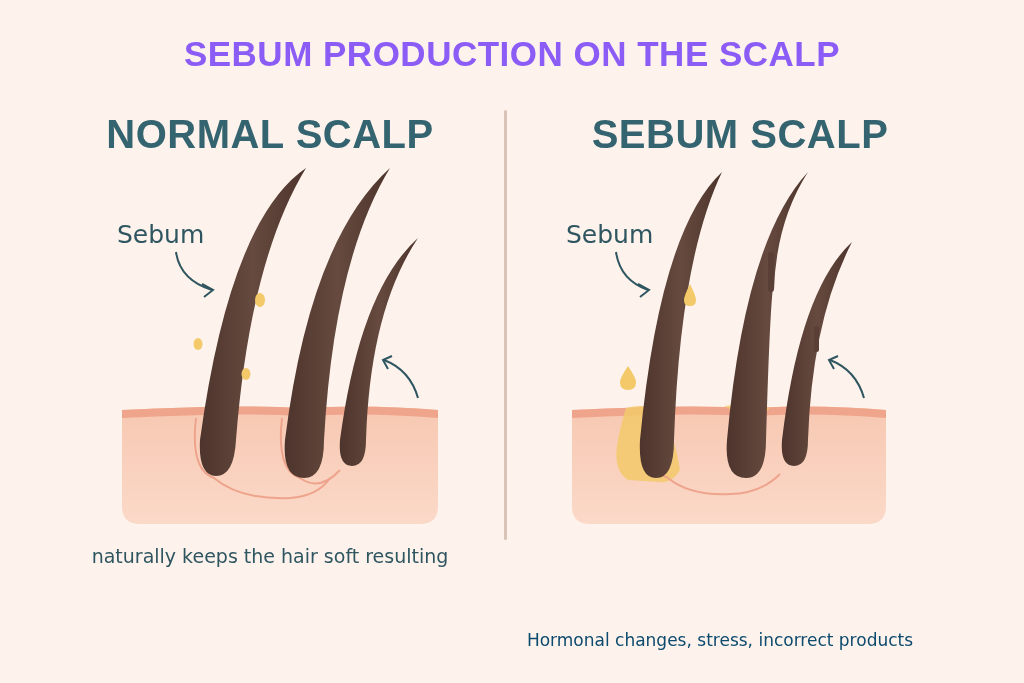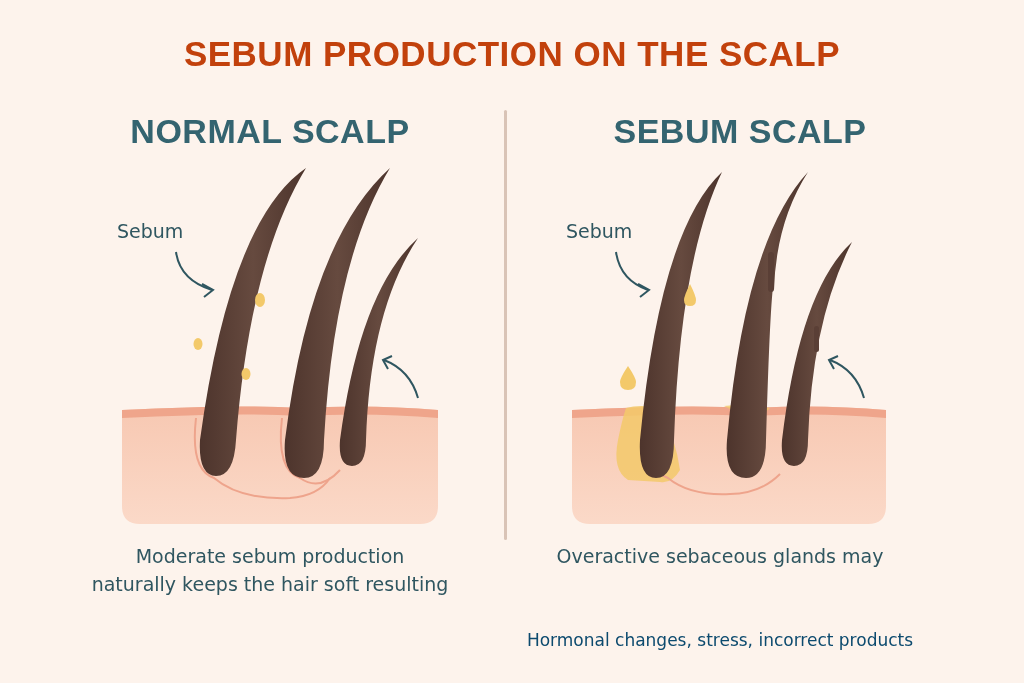--- a/index.html
+++ b/index.html
@@ -5,25 +5,25 @@
   html, body { margin: 0; padding: 0; }
   body {
     width: 1024px; height: 683px; overflow: hidden;
     background: #fdf3ec;
     font-family: "DejaVu Sans", sans-serif;
     position: relative;
   }
   .title {
     position: absolute; left: 0; top: 34px; width: 1024px;
     text-align: center; font-weight: bold; font-size: 35px;
-    color: #c2410c; letter-spacing: 0.5px;
+    color: #8b5cf6; letter-spacing: 0.5px;
     font-family: "Liberation Sans", sans-serif;
   }
   .heading {
-    position: absolute; top: 112px; font-weight: bold; font-size: 34px;
+    position: absolute; top: 112px; font-weight: bold; font-size: 40px;
     color: #346470; text-align: center; letter-spacing: 0.5px;
     font-family: "Liberation Sans", sans-serif;
   }
   .h-left { left: 60px; width: 420px; }
   .h-right { left: 530px; width: 420px; }
   .divider {
     position: absolute; left: 504px; top: 110px; width: 3px; height: 430px;
     background: #d9c3b6; border-radius: 2px;
   }
   .diagram { position: absolute; top: 0; left: 0; }
@@ -31,21 +31,21 @@
     position: absolute; text-align: center; color: #2f5660;
     font-size: 19px; line-height: 28px;
   }
   .cap-left { left: 40px; width: 460px; top: 542px; }
   .cap-right { left: 520px; width: 400px; top: 542px; }
   .note {
     position: absolute; left: 500px; width: 440px; top: 630px;
     text-align: center; color: #0c4a6e; font-size: 17px;
   }
   .label {
-    position: absolute; color: #2f5660; font-size: 19px;
+    position: absolute; color: #2f5660; font-size: 25px;
   }
 </style>
 </head>
 <body>
 
 <div class="title">SEBUM PRODUCTION ON THE SCALP</div>
 
 <div class="heading h-left">NORMAL SCALP</div>
 <div class="heading h-right">SEBUM SCALP</div>
 
@@ -107,21 +107,19 @@
     <path d="M638 284 L649 290 L640 297" fill="none" stroke="#2f5660" stroke-width="2"></path>
     <path d="M864 398 Q856 370 830 360" fill="none" stroke="#2f5660" stroke-width="2"></path>
     <path d="M838 356 L829 360 L834 369" fill="none" stroke="#2f5660" stroke-width="2"></path>
   </g>
 </svg>
 
 <div class="label" style="left:117px;top:220px;">Sebum</div>
 <div class="label" style="left:566px;top:220px;">Sebum</div>
 
 <div class="caption cap-left">
-  <div>Moderate sebum production</div>
   <div>naturally keeps the hair soft resulting</div>
 </div>
 
 <div class="caption cap-right">
-  <div>Overactive sebaceous glands may</div>
 </div>
 
 <div class="note">Hormonal changes, stress, incorrect products</div>
 
 </body></html>

